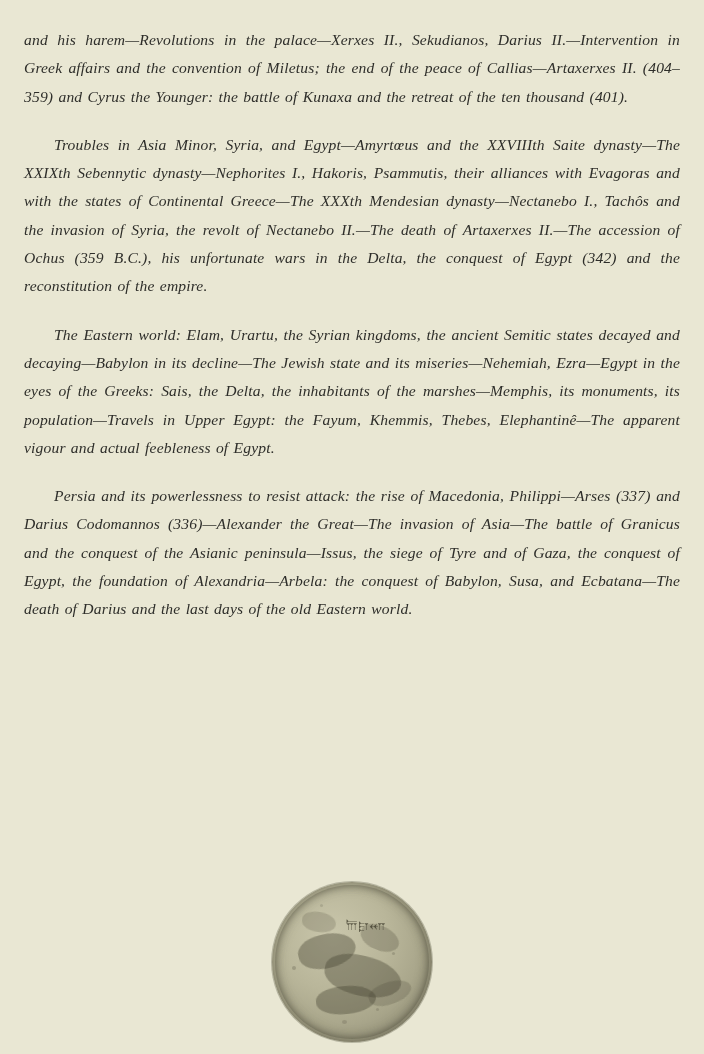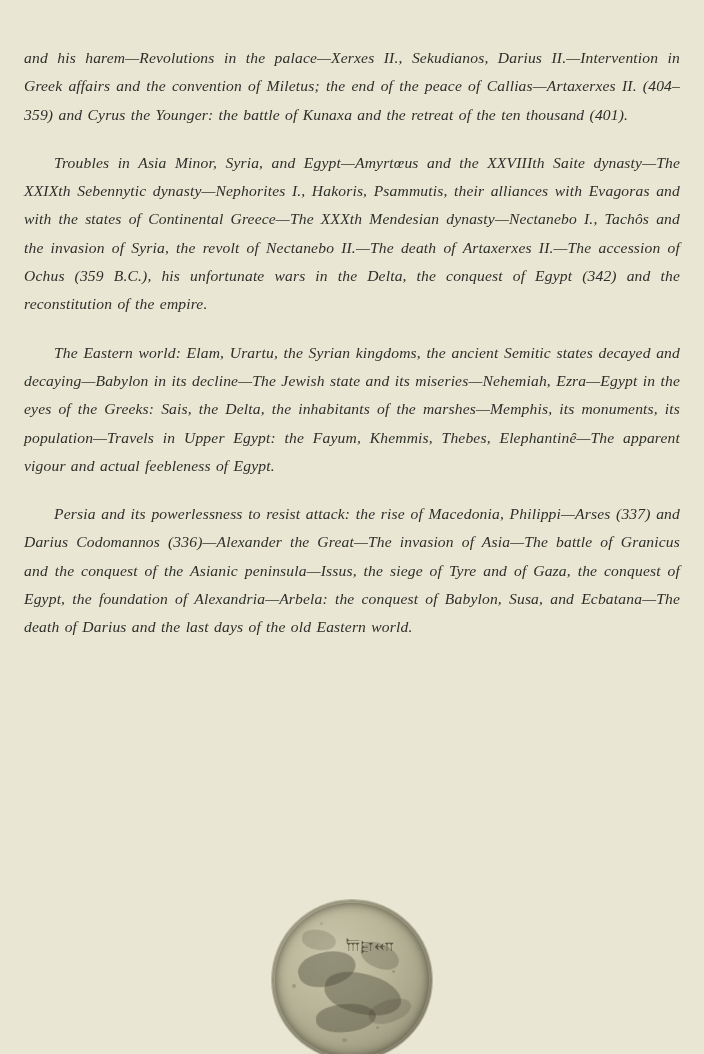--- a/index.html
+++ b/index.html
@@ -27,21 +27,21 @@
     font-size: 17px;
     letter-spacing: 2px;
     padding-top: 18px;
     color: #30302c;
   }
   .page-number .paren {
     font-size: 17px;
     padding: 0 6px;
   }
   .body-text {
-    margin-top: 44px;
+    margin-top: 26px;
   }
   p.para {
     font-style: italic;
     font-size: 15.6px;
     line-height: 28.3px;
     text-align: justify;
     text-justify: inter-word;
     margin: 0 0 20px 0;
     color: #2e2e2a;
     letter-spacing: 0.15px;
@@ -76,21 +76,21 @@
   .coin .relief {
     position: absolute;
     background: rgba(70,68,50,0.40);
     border-radius: 45% 55% 50% 50%;
     filter: blur(0.4px);
   }
   .coin .glyph {
     position: absolute;
     color: rgba(55,53,38,0.72);
     font-family: "DejaVu Sans", sans-serif;
-    font-size: 16px;
+    font-size: 13px;
     letter-spacing: 1px;
   }
   .coin .rim {
     position: absolute;
     left: 3px; top: 3px; right: 3px; bottom: 3px;
     border-radius: 50%;
     box-shadow: inset 0 0 8px rgba(55,53,40,0.5);
   }
 </style>
 </head>

